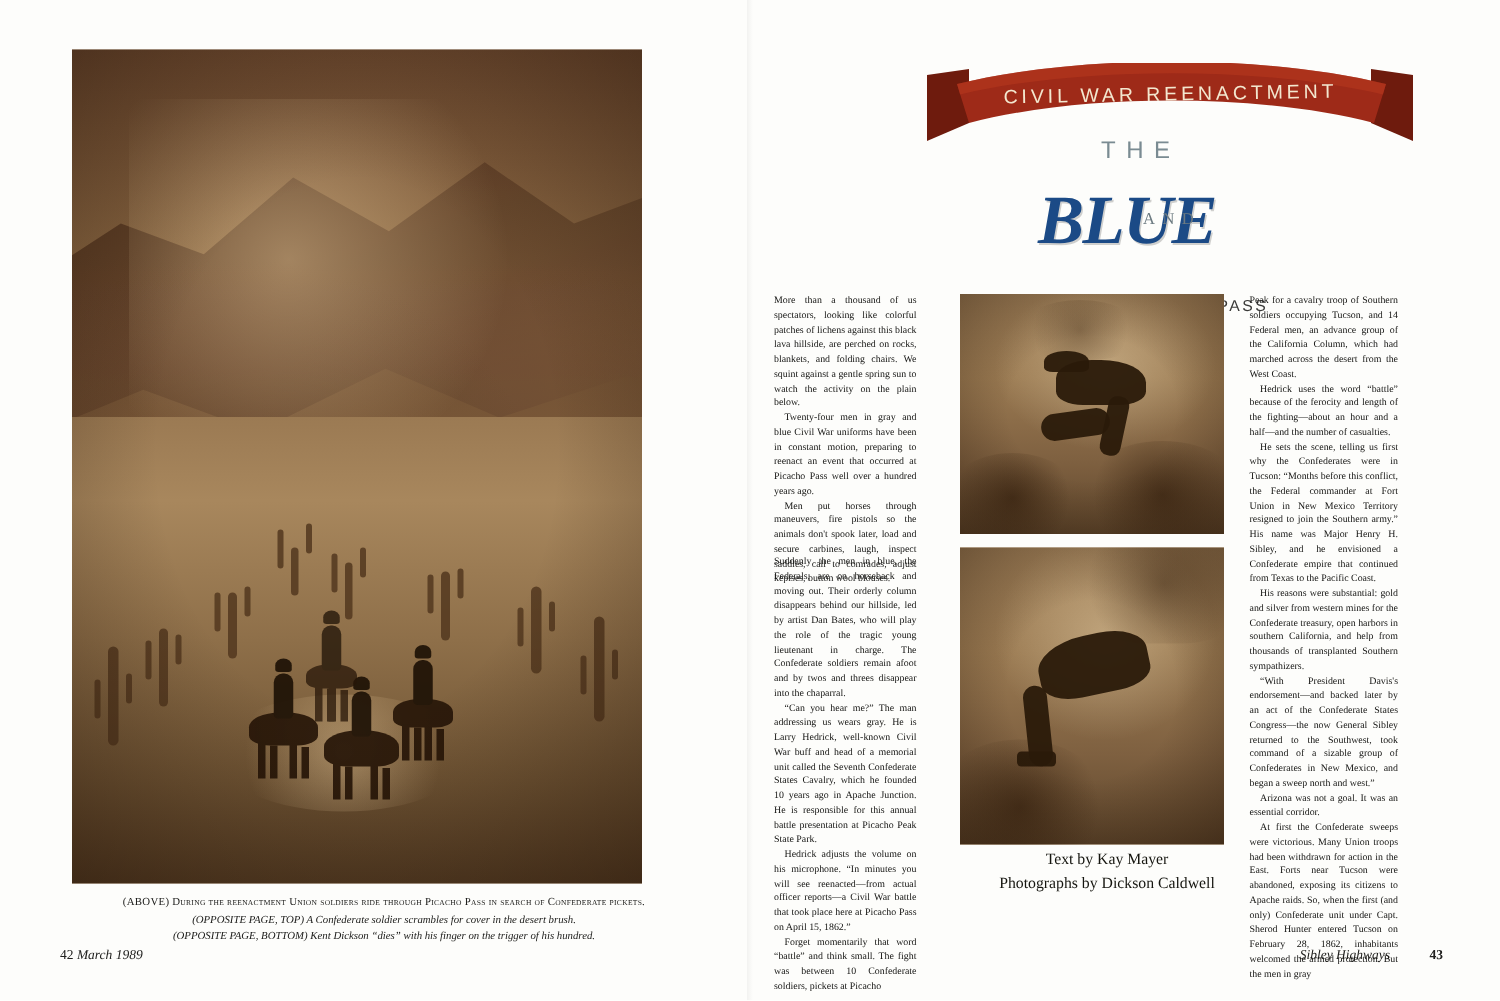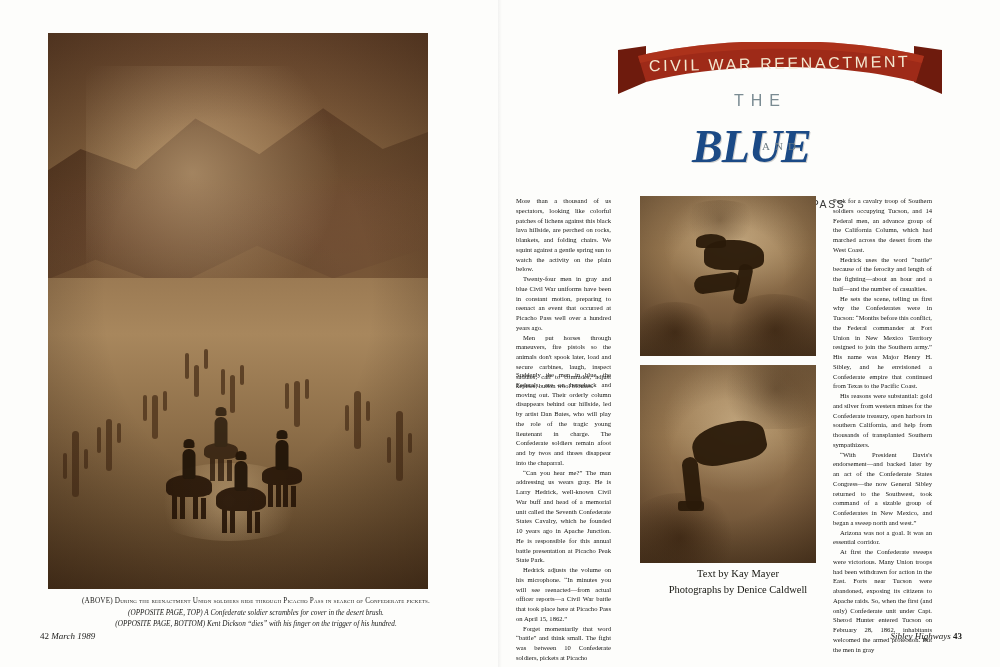--- a/index.html
+++ b/index.html
@@ -151,21 +151,21 @@
   }
   .folio-left b { font-style: normal; font-weight: normal; }
   .folio-right {
     position: absolute;
     right: 38px;
     top: 631px;
     font-size: 9px;
     font-style: italic;
     color: #20201e;
   }
-  .folio-right .num { font-style: normal; font-weight: bold; }
+  .folio-right .num { font-style: normal; font-weight: bold; margin-left: 24px; }
 
   
   .masthead {
     position: absolute;
     left: 600px;
     top: 28px;
     width: 360px;
     height: 165px;
   }
   .banner {
@@ -179,21 +179,21 @@
   .banner-text {
     position: absolute;
     left: 0; top: 0; width: 100%; height: 100%;
     display: flex;
     align-items: flex-start;
     justify-content: center;
     padding-top: 13px;
     box-sizing: border-box;
     color: #f3e7cf;
     font-family: "Liberation Sans", sans-serif;
-    font-size: 16px;
+    font-size: 13px;
     letter-spacing: 2.6px;
   }
   .banner-text span { display: block; transform: rotate(-1deg); }
   .logo-the {
     position: absolute;
     left: 50%;
     top: 64px;
     transform: translateX(-46px);
     font-family: "Liberation Sans", sans-serif;
     font-size: 16px;
@@ -464,16 +464,16 @@
     <div class="brush" style="left:-20px; bottom:-20px; width:120px; height:90px;"></div>
     <div class="brush" style="right:-20px; top:-16px; width:120px; height:80px; opacity:.6;"></div>
     <div class="soldier" style="left:52px; top:58px; width:74px; height:40px; border-radius:46% 40% 30% 34%; transform:rotate(-12deg);"></div>
     <div class="soldier" style="left:44px; top:92px; width:16px; height:54px; border-radius:8px; transform:rotate(-6deg);"></div>
     <div class="soldier" style="left:38px; top:136px; width:26px; height:10px; border-radius:3px;"></div>
     <div class="photo-vig"></div>
   </div>
 
   <div class="credits">
     <div>Text by Kay Mayer</div>
-    <div>Photographs by Denice Caldwell</div>
+    <div>Photographs by Dickson Caldwell</div>
   </div>
 
 </div>
 
 </body></html>

